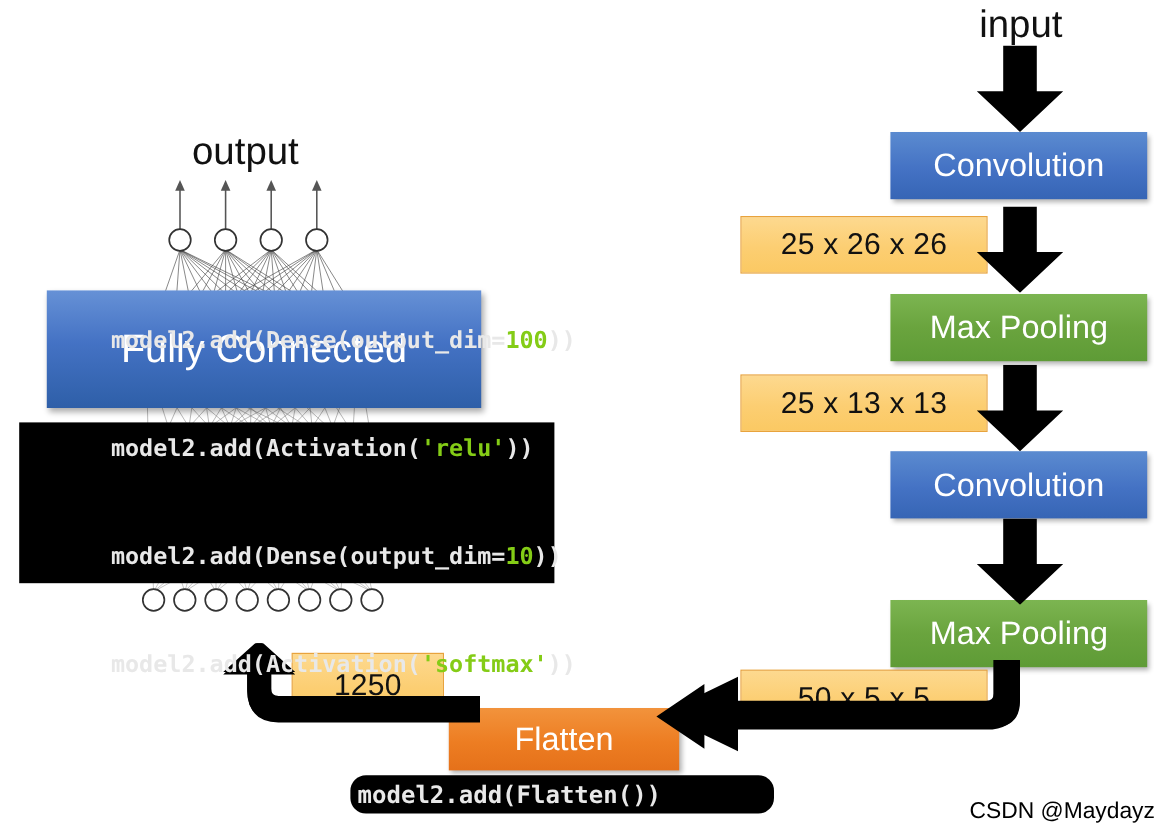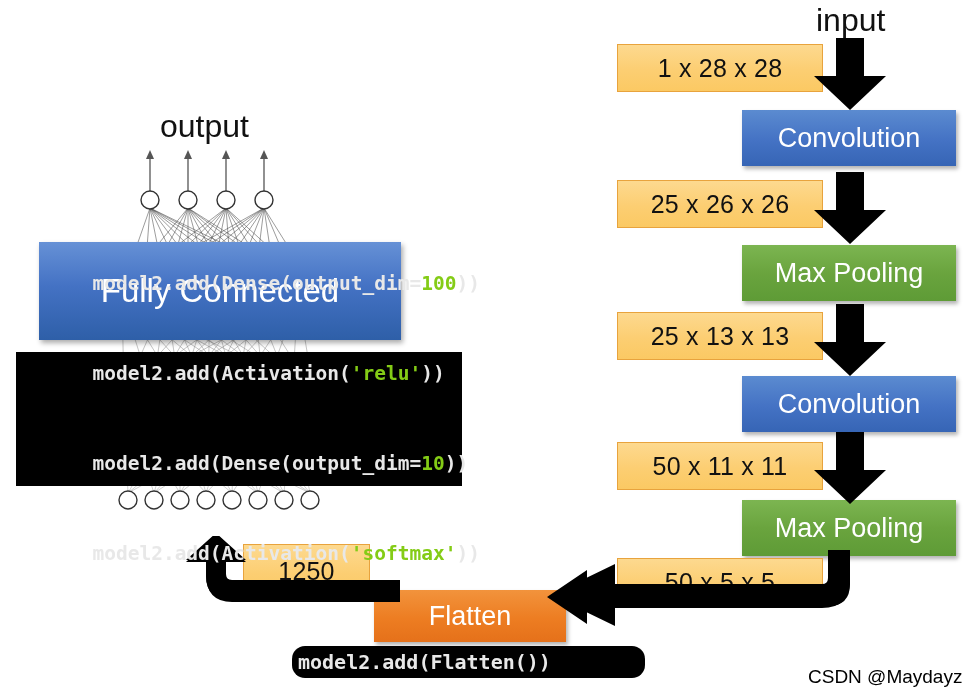--- a/index.html
+++ b/index.html
@@ -290,35 +290,29 @@
     </svg>
   </div>
 
   <div class="abs arrow" style="left:170px;top:536px;width:230px;height:105px;">
     <svg width="230" height="105" viewBox="0 0 230 105">
       <path d="M230,64 L62,64 Q36,64 36,40 L36,26 L16,26 L46,-2 L76,26 L56,26 L56,40 Q56,44 62,44 L230,44 Z" fill="#000000"></path>
       <path d="M230,44 L62,44 Q56,44 56,38 L56,24 L76,24 L46,-3 L16,24 L36,24 L36,38 Q36,66 62,66 L230,66 Z" fill="#000000"></path>
     </svg>
   </div>
 
-  <div class="abs shape-box" style="left:617px;top:44px;width:206px;height:48px;">
-    <span>1 x 28 x 28</span>
-  </div>
 
   <div class="abs shape-box" style="left:617px;top:180px;width:206px;height:48px;">
     <span>25 x 26 x 26</span>
   </div>
 
   <div class="abs shape-box" style="left:617px;top:312px;width:206px;height:48px;">
     <span>25 x 13 x 13</span>
   </div>
 
-  <div class="abs shape-box" style="left:617px;top:442px;width:206px;height:48px;">
-    <span>50 x 11 x 11</span>
-  </div>
 
   <div class="abs shape-box" style="left:617px;top:558px;width:206px;height:48px;">
     <span>50 x 5 x 5</span>
   </div>
 
   <div class="abs shape-box" style="left:243px;top:544px;width:127px;height:54px;">
     <span>1250</span>
   </div>
 
   <div class="abs layer-box layer-flatten" style="left:374px;top:590px;width:192px;height:52px;">

